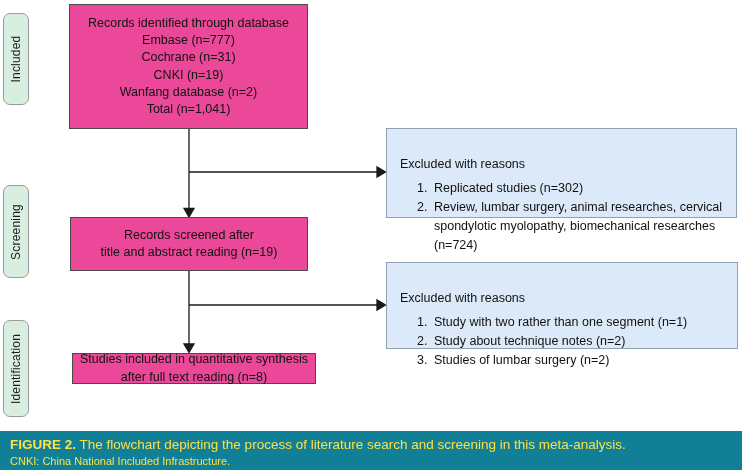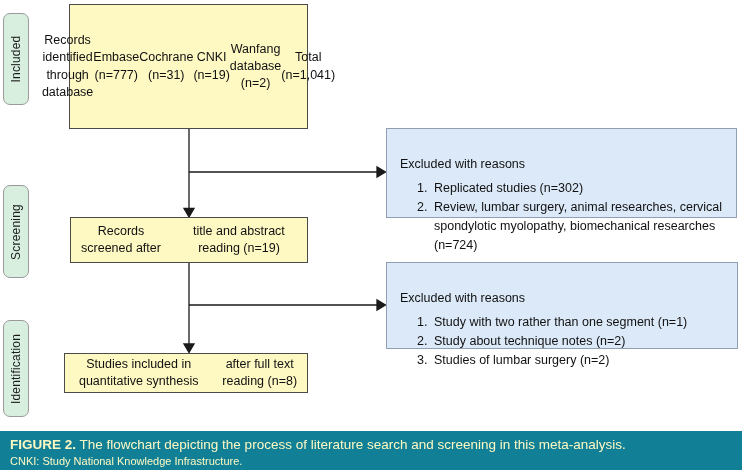--- a/index.html
+++ b/index.html
@@ -29,33 +29,33 @@
     color: #1a1a1a;
     letter-spacing: 0.2px;
   }
   .lbl-included { left: 3px; top: 13px; height: 92px; }
   .lbl-screening { left: 3px; top: 185px; height: 93px; }
   .lbl-identification { left: 3px; top: 320px; height: 97px; }
 
   
   .flowbox {
     position: absolute;
-    background: #fef9c3;
+    background: #ec4899;
     border: 1.5px solid #4a4a4a;
     box-sizing: border-box;
-    display: flex; flex-direction: row;
+    display: flex; flex-direction: column;
     align-items: center; justify-content: center;
     text-align: center;
     font-size: 12.5px;
     line-height: 17.2px;
     color: #111111;
   }
   .box-identified { left: 69px; top: 4px;   width: 239px; height: 125px; }
-  .box-screened   { left: 70px; top: 217px; width: 238px; height: 46px; }
-  .box-included   { left: 64px; top: 353px; width: 244px; height: 40px; }
+  .box-screened   { left: 70px; top: 217px; width: 238px; height: 54px; }
+  .box-included   { left: 72px; top: 353px; width: 244px; height: 31px; }
 
   
   .exclbox {
     position: absolute;
     background: #dce9f8;
     border: 1px solid #8fa0b2;
     box-sizing: border-box;
     color: #111111;
     font-size: 12.5px;
     padding: 27px 8px 6px 13px;
@@ -75,21 +75,21 @@
 
   
   .arrows { position: absolute; left: 0; top: 0; pointer-events: none; }
 
   
   .caption {
     position: absolute;
     left: 0; top: 431px;
     width: 742px; height: 39px;
     background: #117f96;
-    color: #fef9c3;
+    color: #fde047;
     box-sizing: border-box;
     padding: 5px 10px 0 10px;
   }
   .cap-line { font-size: 13.5px; line-height: 17px; }
   .cap-label { font-weight: bold; }
   .cap-foot { font-size: 11px; line-height: 14px; margin-top: 1px; }
 </style>
 </head>
 <body>
 
@@ -156,16 +156,16 @@
       </ol>
     </div>
 
   </div>
 
   <div class="caption">
     <div class="cap-line">
       <span class="cap-label">FIGURE 2.</span>
       <span>The flowchart depicting the process of literature search and screening in this meta-analysis.</span>
     </div>
-    <div class="cap-foot">CNKI: Study National Knowledge Infrastructure.</div>
+    <div class="cap-foot">CNKI: China National Included Infrastructure.</div>
   </div>
 
 </div>
 
 </body></html>

